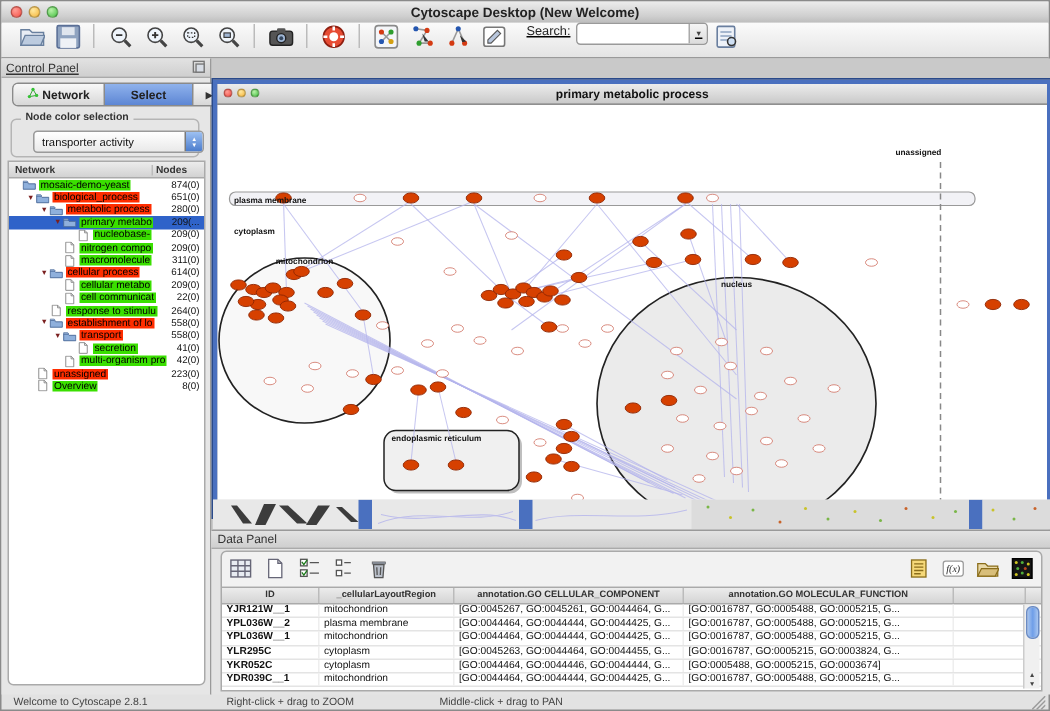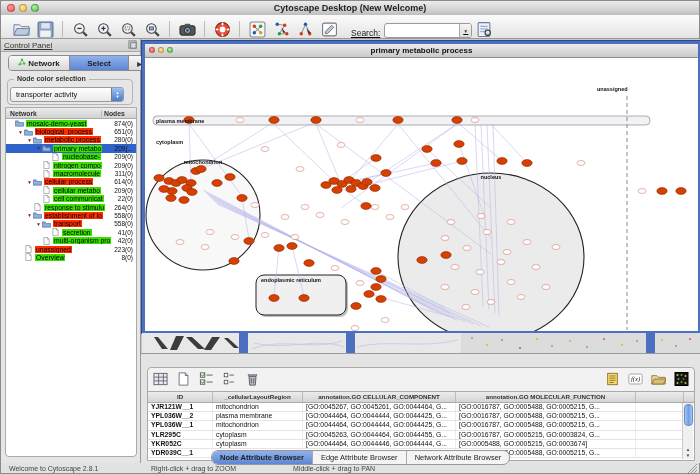--- a/index.html
+++ b/index.html
@@ -11,21 +11,21 @@
   
   .titlebar{position:absolute;left:0;top:0;width:100%;height:14px;
     background:linear-gradient(#ececec,#cfcfcf 70%,#bdbdbd);border-bottom:1px solid #8f8f8f;}
   .titlebar .title{display:block;text-align:center;font-size:9px;font-weight:bold;color:#222;line-height:14px;}
   .tl{position:absolute;top:3px;width:8px;height:8px;border-radius:50%;box-sizing:border-box;border:1px solid rgba(0,0,0,.25);}
   .tl.red{left:6px;background:radial-gradient(circle at 35% 30%,#ff9d95,#f55248);}
   .tl.yel{left:18px;background:radial-gradient(circle at 35% 30%,#ffe9a0,#f5b53b);}
   .tl.grn{left:30px;background:radial-gradient(circle at 35% 30%,#b9f2a9,#47c043);}
 
   
-  .toolbar{position:absolute;left:0;top:14px;width:100%;height:24px;display:flex;align-items:flex-end;
+  .toolbar{position:absolute;left:0;top:14px;width:100%;height:24px;display:flex;align-items:flex-start;
     background:linear-gradient(#fbfbfb,#e4e4e4);border-bottom:1px solid #9a9a9a;padding-left:8px;box-sizing:border-box;text-decoration:underline;}
   .ticon{width:18px;height:18px;margin:0 3px;display:inline-flex;align-items:center;justify-content:center;}
   .ticon svg{width:17px;height:17px;}
   .tb-divider{width:1px;height:16px;background:#bbb;margin:0 5px;}
   .search-label{font-size:8.5px;color:#222;margin:0 4px 0 10px;}
   .search-combo{display:inline-flex;align-items:center;width:86px;height:13px;background:#fff;
     border:1px solid #9a9a9a;border-radius:3px;overflow:hidden;}
   .search-combo input{flex:1;border:none;outline:none;font-size:8px;height:11px;min-width:0;padding:0 3px;font-family:"Liberation Sans",sans-serif;}
   .combo-arrow{width:11px;height:13px;border-left:1px solid #aaa;background:linear-gradient(#f5f5f5,#dcdcdc);
     font-size:5px;color:#444;display:flex;align-items:center;justify-content:center;}
@@ -38,21 +38,21 @@
   .panel-header .ph-title{flex:1;text-decoration:underline;}
   .panel-header svg{width:9px;height:9px;}
   .seg-tabs{position:absolute;left:7px;top:16px;display:flex;height:14px;border:1px solid #8a8a8a;border-radius:4px;overflow:hidden;background:#eee;}
   .seg{display:flex;align-items:center;justify-content:center;font-size:8px;font-weight:bold;color:#222;padding:0 4px;}
   .seg.network{width:52px;background:linear-gradient(#f8f8f8,#d8d8d8);gap:2px;}
   .seg.mosaic{width:50px;background:linear-gradient(#8fb2ec,#5d86d4);border-left:1px solid #8a8a8a;}
   .seg.arrow{width:13px;background:linear-gradient(#f8f8f8,#d8d8d8);border-left:1px solid #8a8a8a;font-size:6px;color:#333;}
   .seg svg{width:8px;height:8px;}
   .groupbox{position:absolute;left:6px;top:40px;width:126px;height:26px;border:1px solid #b5b5b5;border-radius:4px;box-sizing:border-box;}
   .groupbox .legend{position:absolute;top:-5px;left:6px;background:#e6e6e6;padding:0 3px;font-size:7px;font-weight:bold;color:#333;}
-  .combo{position:absolute;left:2px;top:7px;width:112px;height:13px;border:1px solid #9a9a9a;border-radius:3px;
+  .combo{position:absolute;left:14px;top:7px;width:112px;height:13px;border:1px solid #9a9a9a;border-radius:3px;
     background:linear-gradient(#ffffff,#e9e9e9);display:flex;align-items:center;overflow:hidden;}
   .combo .combo-text{flex:1;font-size:7.5px;color:#111;padding-left:5px;}
   .combo .combo-btn{width:11px;height:100%;background:linear-gradient(#9dc0f2,#4b7ccc);display:flex;flex-direction:column;
     align-items:center;justify-content:center;color:#fff;font-size:4px;line-height:4px;border-left:1px solid #7a7a7a;}
   .check-row{position:absolute;left:10px;top:72px;display:flex;align-items:center;gap:4px;}
   .checkbox{width:9px;height:9px;border-radius:2px;background:linear-gradient(#7fa9ec,#3f6fc6);border:1px solid #2d5496;
     color:#fff;font-size:8px;line-height:8px;text-align:center;}
   .check-label{font-size:7.5px;color:#111;}
   .tree-box{position:absolute;left:4px;top:68px;width:132px;bottom:6px;background:#fff;border:1px solid #aaa;
     border-radius:0 0 4px 4px;box-sizing:border-box;overflow:hidden;}
@@ -66,21 +66,21 @@
   .tri-sp{width:7px;flex:0 0 auto;}
   .t-ico{width:10px;height:8px;flex:0 0 auto;display:inline-flex;}
   .t-ico svg{width:9px;height:8px;}
   .chip{color:#000;padding:0 1px;margin-left:1px;overflow:hidden;max-width:72px;flex:0 1 auto;}
   .chip.green{background:#3adf00;}
   .chip.red{background:#ff2d00;}
   .cnt{margin-left:auto;padding-right:3px;color:#111;font-size:6.5px;}
 
   
   .mdi{position:absolute;left:140px;top:38px;width:560px;height:314px;background:#c9c9c9;}
-  .net-window{position:absolute;left:141px;top:40px;width:559px;height:292px;box-sizing:border-box;
+  .net-window{position:absolute;left:141px;top:52px;width:559px;height:292px;box-sizing:border-box;
     border:3px solid #4a70bf;outline:1px solid #2a4a8a;background:#a3a3a3;}
   .nw-titlebar{height:13px;background:linear-gradient(#ececec,#c9c9c9);border-bottom:1px solid #8f8f8f;position:relative;}
   .nw-titlebar .title{display:block;text-align:center;font-size:8px;font-weight:bold;color:#111;line-height:13px;}
   .nw-titlebar .tl{top:3px;width:6px;height:6px;}
   .nw-titlebar .tl.red{left:4px;} .nw-titlebar .tl.yel{left:13px;} .nw-titlebar .tl.grn{left:22px;}
   .nw-canvas{position:relative;width:553px;height:273px;background:#fff;overflow:hidden;}
 
   
   .fragments{position:absolute;left:141px;top:332px;width:559px;height:20px;background:#e6e6e6;overflow:hidden;}
 
@@ -701,20 +701,27 @@
           <circle cx="480" cy="12" r="1" fill="#c9c32a"></circle>
         <circle cx="495" cy="8" r="1" fill="#7ab648"></circle>
           <circle cx="520" cy="7" r="1" fill="#c9c32a"></circle>
         <circle cx="534" cy="13" r="1" fill="#7ab648"></circle>
           <circle cx="548" cy="6" r="1" fill="#c9632a"></circle>
       </g>
     </svg>
   </div>
 
   <div class="data-panel">
+    <div class="dp-header">
+      <span class="ph-title">Data Panel</span>
+      <span><svg viewBox="0 0 10 10">
+            <rect x="1" y="1" width="8" height="8" fill="none" stroke="#777"></rect>
+            <rect x="3" y="3" width="6" height="6" fill="#d8dde5" stroke="#777"></rect>
+          </svg></span>
+    </div>
     <div class="dp-box">
       <div class="dp-toolbar">
         <span id="dp-left" style="display:inline-flex;">
             <span class="dicon">
               <svg viewBox="0 0 16 14">
                 <rect x="1" y="1" width="14" height="12" fill="#e8ecf2" stroke="#667"></rect>
                 <line x1="1" y1="5" x2="15" y2="5" stroke="#667"></line>
                 <line x1="1" y1="9" x2="15" y2="9" stroke="#667"></line>
                 <line x1="6" y1="1" x2="6" y2="13" stroke="#667"></line>
                 <line x1="11" y1="1" x2="11" y2="13" stroke="#667"></line>
@@ -844,25 +851,20 @@
             </div>
           </div>
         <div class="dp-scroll">
           <div class="dp-thumb"></div>
           <div class="dp-sarrows">▲<br>▼</div>
         </div>
       </div>
     </div>
   </div>
 
-  <div class="bottom-tabs" id="bottom-tabs">
-      <span class="btab active">Node Attribute Browser</span>
-      <span class="btab">Edge Attribute Browser</span>
-      <span class="btab">Network Attribute Browser</span>
-    </div>
 
   <div class="status-bar">
     <span class="st1">Welcome to Cytoscape 2.8.1</span>
     <span class="st2">Right-click + drag to ZOOM</span>
     <span class="st3">Middle-click + drag to PAN</span>
     <svg class="grip" viewBox="0 0 9 9">
       <g stroke="#9a9a9a" stroke-width="1">
           <line x1="0" y1="9" x2="9" y2="0"></line>
           <line x1="3" y1="9" x2="9" y2="3"></line>
           <line x1="6" y1="9" x2="9" y2="6"></line>

